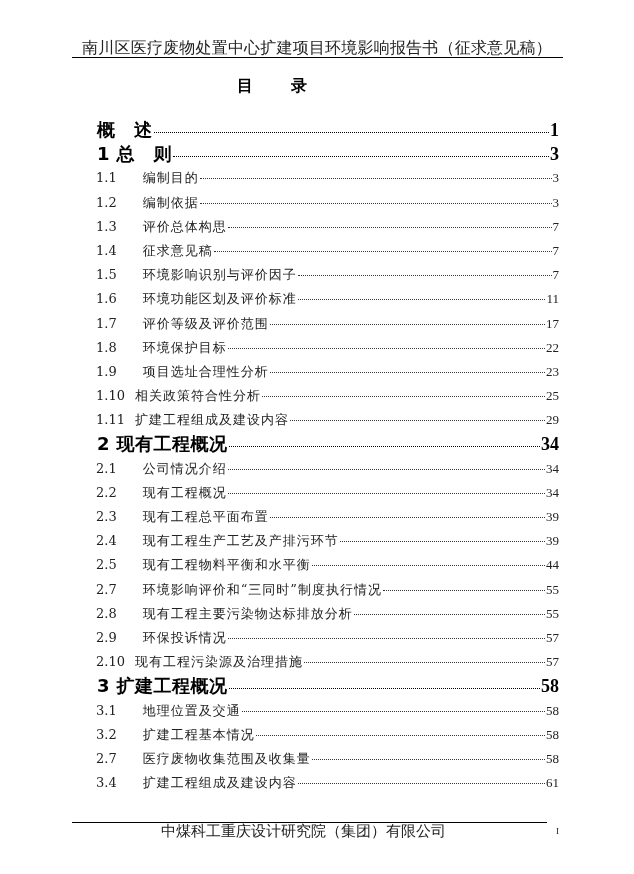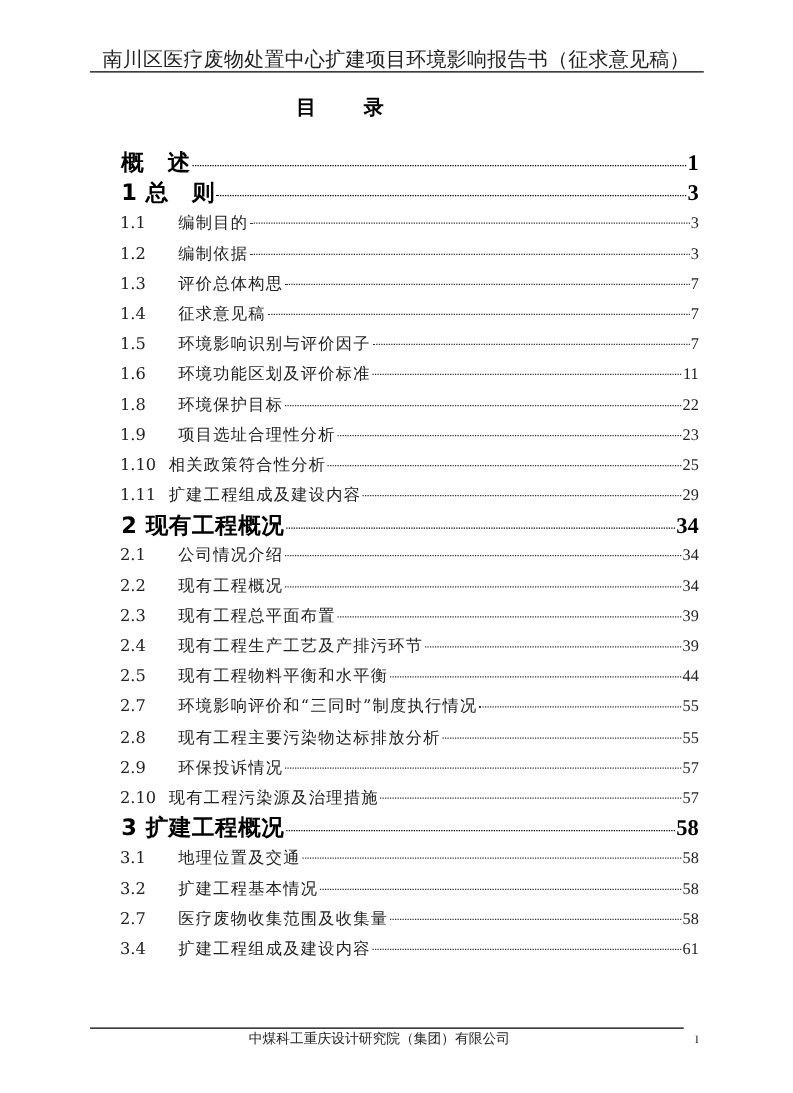--- a/index.html
+++ b/index.html
@@ -98,21 +98,21 @@
       top: 822px;
       height: 0;
       border-top: 1.3px solid #000;
     }
     .running-footer {
       position: absolute;
       left: 60px;
       width: 487px;
       top: 824px;
       text-align: center;
-      font-size: 11px;
+      font-size: 15px;
       line-height: 14px;
       color: #222;
     }
     .page-number {
       position: absolute;
       left: 556px;
       top: 825px;
       font-family: "Liberation Serif", serif;
       font-size: 9px;
       line-height: 12px;
@@ -169,20 +169,26 @@
       <span class="toc-leader"></span>
       <span class="toc-page">7</span>
     </div>
     <div class="toc-row level-2">
       <span class="toc-num">1.6</span>
       <span class="toc-label">环境功能区划及评价标准</span>
       <span class="toc-leader"></span>
       <span class="toc-page">11</span>
     </div>
     <div class="toc-row level-2">
+      <span class="toc-num">1.7</span>
+      <span class="toc-label">评价等级及评价范围</span>
+      <span class="toc-leader"></span>
+      <span class="toc-page">17</span>
+    </div>
+    <div class="toc-row level-2">
       <span class="toc-num">1.8</span>
       <span class="toc-label">环境保护目标</span>
       <span class="toc-leader"></span>
       <span class="toc-page">22</span>
     </div>
     <div class="toc-row level-2">
       <span class="toc-num">1.9</span>
       <span class="toc-label">项目选址合理性分析</span>
       <span class="toc-leader"></span>
       <span class="toc-page">23</span>

